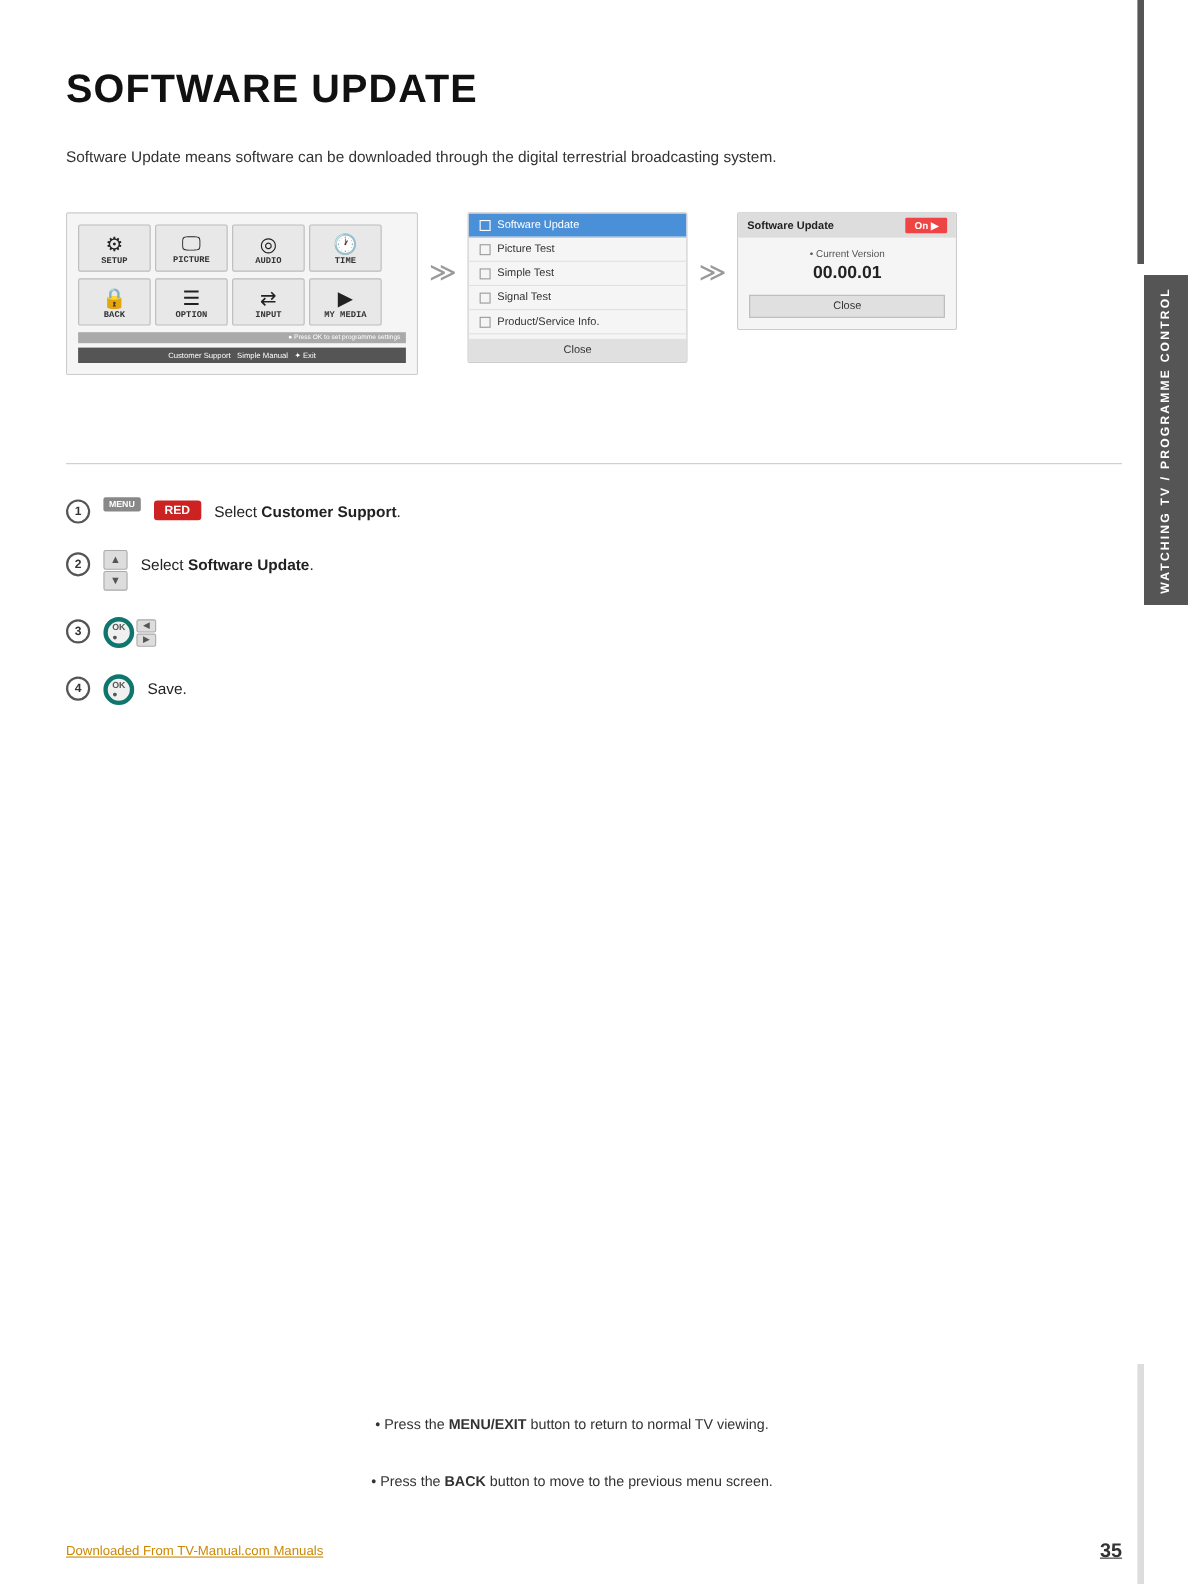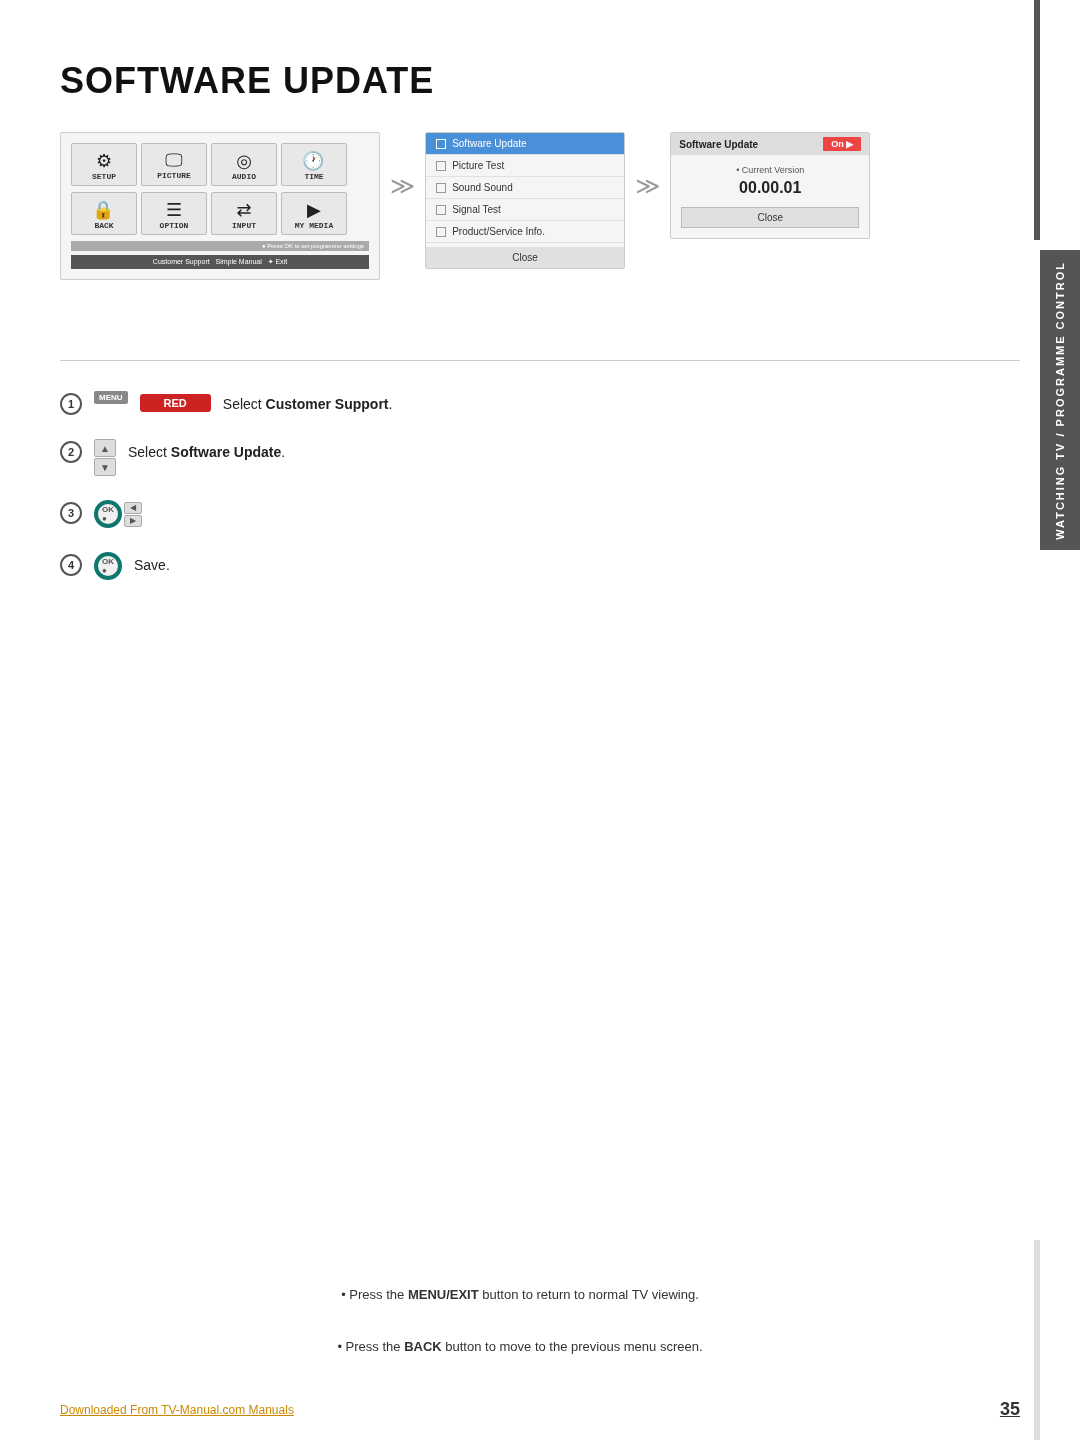--- a/index.html
+++ b/index.html
@@ -248,21 +248,21 @@
       padding: 2px 5px;
       border-radius: 2px;
       flex-shrink: 0;
     }
 
     .btn-icon-red {
       background: #cc2222;
       color: #fff;
       font-size: 11px;
       font-weight: bold;
-      padding: 3px 24px;
+      padding: 3px 10px;
       border-radius: 3px;
       flex-shrink: 0;
       align-self: center;
     }
 
     .btn-icon-nav {
       display: flex;
       flex-direction: column;
       align-items: center;
       gap: 1px;
@@ -438,20 +438,21 @@
     .icon-lock { font-size: 18px; }
     .icon-option { font-size: 18px; }
     .icon-input { font-size: 18px; }
     .icon-media { font-size: 18px; }
   </style>
 </head>
 <body>
 
 <div class="main-content">
   <h1 class="page-title">SOFTWARE UPDATE</h1>
+  <p class="description">Software Update means software can be downloaded through the digital terrestrial broadcasting system.</p>
 
   <div class="screenshots-row">
 
     <div class="tv-menu-box">
       <div class="menu-icons-row">
         <div class="menu-icon-item">
           <span class="icon-circle-gear">⚙</span>
           <span class="menu-icon-label">SETUP</span>
         </div>
         <div class="menu-icon-item">
@@ -495,21 +496,21 @@
       <div class="submenu-item active">
         <span class="submenu-item-icon"></span>
         <span>Software Update</span>
       </div>
       <div class="submenu-item">
         <span class="submenu-item-icon"></span>
         <span>Picture Test</span>
       </div>
       <div class="submenu-item">
         <span class="submenu-item-icon"></span>
-        <span>Sound Sound</span>
+        <span>Simple Test</span>
       </div>
       <div class="submenu-item">
         <span class="submenu-item-icon"></span>
         <span>Signal Test</span>
       </div>
       <div class="submenu-item">
         <span class="submenu-item-icon"></span>
         <span>Product/Service Info.</span>
       </div>
       <div class="submenu-close-btn">Close</div>

